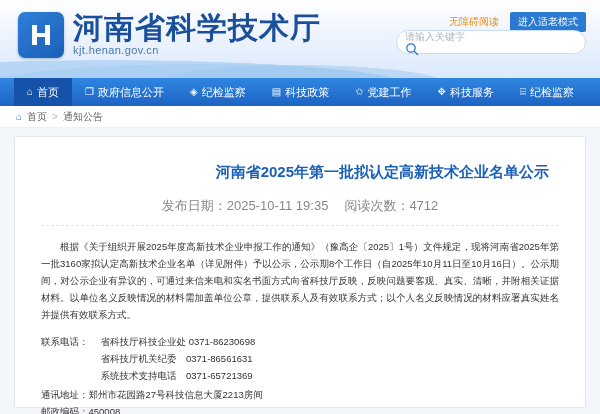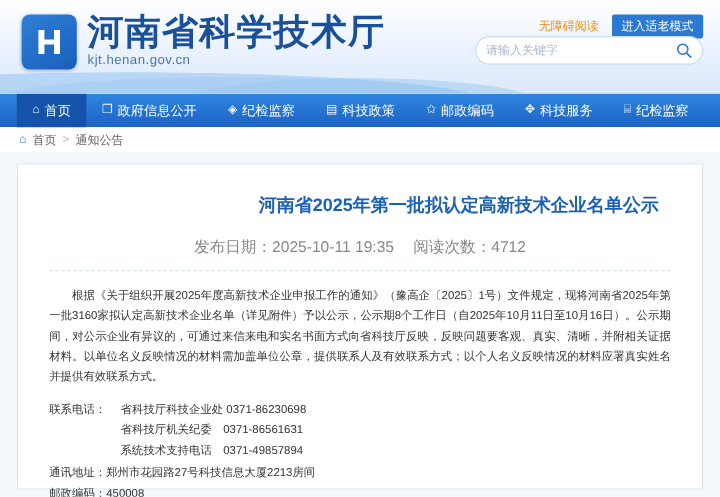--- a/index.html
+++ b/index.html
@@ -48,21 +48,21 @@
   }
   .top-link {
     font-size:10px; color:#e8890c; padding:2px 5px; cursor:pointer;
   }
   .top-link.blue {
     color:#ffffff; background:#2b79d0; border-radius:2px; padding:3px 8px;
   }
   .search-box {
     position:absolute; right:14px; top:30px;
     width:190px; height:24px; background:#fff; border:1px solid #c8dcf2; border-radius:12px;
-    display:flex; align-items:center; padding:0 8px;
+    display:flex; align-items:flex-start; padding:0 8px;flex-direction:column;
   }
   .search-box input {
     border:none; outline:none; flex:1; font-size:10px; color:#333;
     font-family:"Liberation Sans", sans-serif; background:transparent;
   }
   .search-box input::placeholder { color:#a9b7c6; }
   .search-ico { width:14px; height:14px; flex:0 0 14px; }
 
   
   .nav {
@@ -155,21 +155,21 @@
     <div class="nav-item">
       <span class="nav-ico">◈</span>
       <span>纪检监察</span>
     </div>
     <div class="nav-item">
       <span class="nav-ico">▤</span>
       <span>科技政策</span>
     </div>
     <div class="nav-item">
       <span class="nav-ico">✩</span>
-      <span>邮政编码</span>
+      <span>党建工作</span>
     </div>
     <div class="nav-item">
       <span class="nav-ico">✥</span>
       <span>科技服务</span>
     </div>
     <div class="nav-item">
       <span class="nav-ico">⌸</span>
       <span>纪检监察</span>
     </div>
     <div class="nav-item">
@@ -198,21 +198,21 @@
     </div>
 
     <div class="art-body">
       <p>根据《关于组织开展2025年度高新技术企业申报工作的通知》（豫高企〔2025〕1号）文件规定，现将河南省2025年第一批3160家拟认定高新技术企业名单（详见附件）予以公示，公示期8个工作日（自2025年10月11日至10月16日）。公示期间，对公示企业有异议的，可通过来信来电和实名书面方式向省科技厅反映，反映问题要客观、真实、清晰，并附相关证据材料。以单位名义反映情况的材料需加盖单位公章，提供联系人及有效联系方式；以个人名义反映情况的材料应署真实姓名并提供有效联系方式。</p>
 
       <div class="contact-block">
         <div class="lab">联系电话：</div>
         <div class="contact-lines">
           <div>省科技厅科技企业处 0371-86230698</div>
           <div>省科技厅机关纪委　0371-86561631</div>
-          <div>系统技术支持电话　0371-49857894</div>
+          <div>系统技术支持电话　0371-65721369</div>
         </div>
       </div>
 
       <p class="plain" style="margin-top:2px;">
         <span>通讯地址：</span><span>郑州市花园路27号科技信息大厦2213房间</span>
       </p>
       <p class="plain">
         <span>邮政编码：</span><span>450008</span>
       </p>
 

